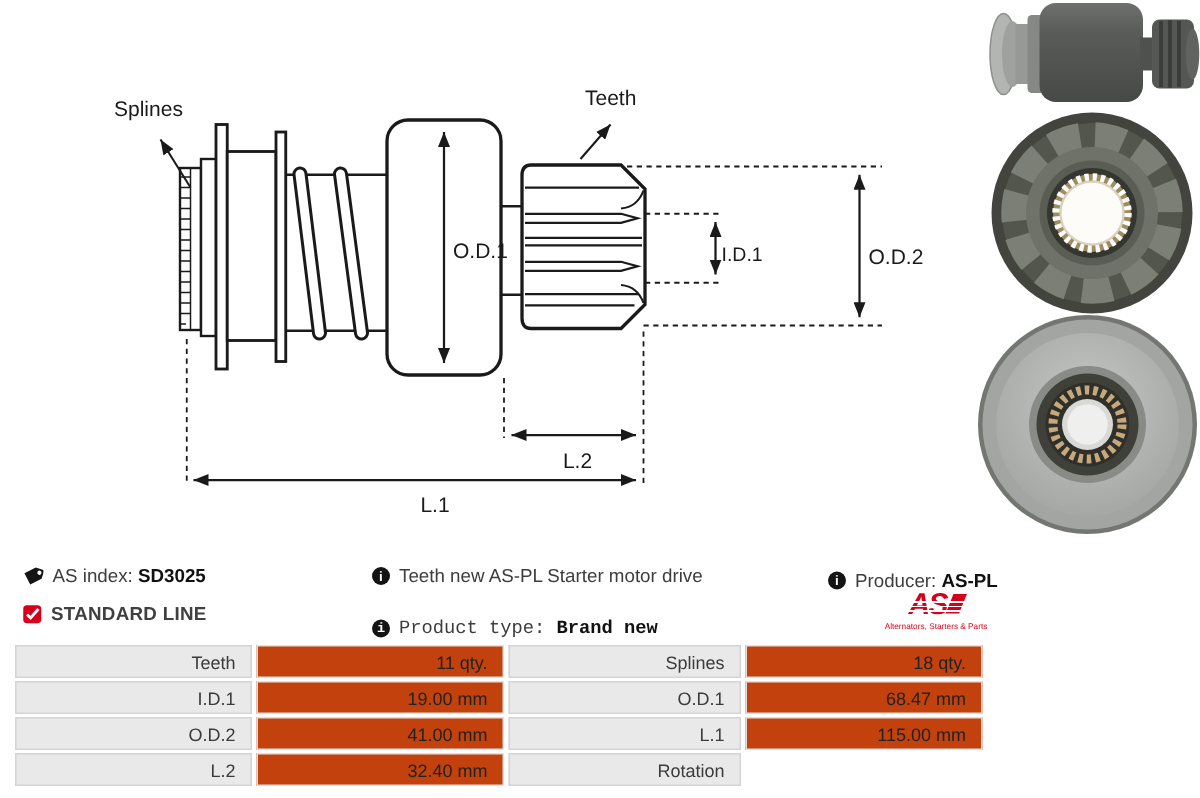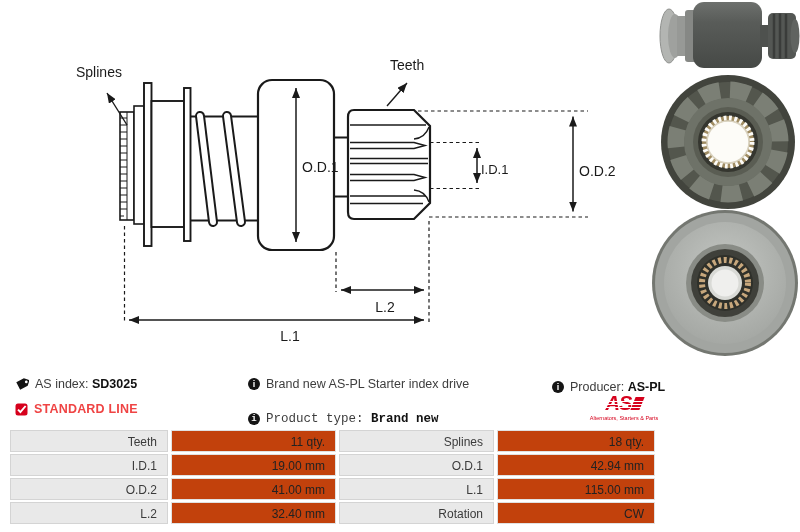--- a/index.html
+++ b/index.html
@@ -5,21 +5,21 @@
   html,body{margin:0;padding:0;background:#fff;}
   .page{position:relative;width:800px;height:532px;background:#fff;overflow:hidden;
         font-family:"Liberation Sans",sans-serif;color:#333;}
   svg text{font-family:"Liberation Sans",sans-serif;fill:#1a1a1a;}
   .drawing{position:absolute;left:0;top:0;}
   .photos{position:absolute;left:648px;top:0;}
   .info-item{position:absolute;display:flex;align-items:center;gap:6px;
              font-size:12.5px;color:#3d3d3d;white-space:nowrap;height:16px;}
   .info-item b{color:#111;}
   .i-as{left:15px;top:376px;}
-  .i-line{left:15px;top:401px;color:#ef4444;font-weight:bold;letter-spacing:.2px;}
+  .i-line{left:15px;top:401px;color:#404040;font-weight:bold;letter-spacing:.2px;}
   .i-desc{left:248px;top:376px;}
   .i-ptype{left:248px;top:411px;font-family:Liberation Mono, monospace;}
   .i-prod{left:552px;top:379px;}
   .info-icon{display:inline-block;width:12px;height:12px;border-radius:50%;
              background:#141414;color:#fff;font-size:9px;font-weight:bold;
              line-height:12px;text-align:center;flex:0 0 auto;}
   .info-icon::before{content:"i";}
   .logo{position:absolute;left:586px;top:394px;width:76px;text-align:center;}
   .logo-mark{position:relative;display:inline-block;line-height:18px;}
   .logo-as{font-style:italic;font-weight:900;font-size:20px;color:#d6001c;letter-spacing:-1px;}
@@ -180,21 +180,21 @@
   <div class="info-item i-line">
     <svg width="13" height="13" viewBox="0 0 13 13">
       <rect x="0.5" y="0.5" width="12" height="12" rx="2.5" fill="#d6001c"></rect>
       <path d="M3,6.6 L5.4,9 L10.6,3" stroke="#ffffff" stroke-width="1.9" fill="none"></path>
     </svg>
     <span>STANDARD LINE</span>
   </div>
 
   <div class="info-item i-desc">
     <span class="info-icon"></span>
-    <span>Brand new AS-PL Starter index drive</span>
+    <span>Teeth new AS-PL Starter motor drive</span>
   </div>
 
   <div class="info-item i-ptype">
     <span class="info-icon"></span>
     <span><span>Product type:</span>&nbsp;<b>Brand new</b></span>
   </div>
 
   <div class="info-item i-prod">
     <span class="info-icon"></span>
     <span><span>Producer:</span>&nbsp;<b>AS-PL</b></span>
@@ -207,26 +207,25 @@
 
   <div class="spec-table">
     <div class="cell lab">Teeth</div>
     <div class="cell val">11 qty.</div>
     <div class="cell lab">Splines</div>
     <div class="cell val">18 qty.</div>
 
     <div class="cell lab">I.D.1</div>
     <div class="cell val">19.00 mm</div>
     <div class="cell lab">O.D.1</div>
-    <div class="cell val">42.94 mm</div>
+    <div class="cell val">68.47 mm</div>
 
     <div class="cell lab">O.D.2</div>
     <div class="cell val">41.00 mm</div>
     <div class="cell lab">L.1</div>
     <div class="cell val">115.00 mm</div>
 
     <div class="cell lab">L.2</div>
     <div class="cell val">32.40 mm</div>
     <div class="cell lab">Rotation</div>
-    <div class="cell val">CW</div>
   </div>
 
 </div>
 
 </body></html>

